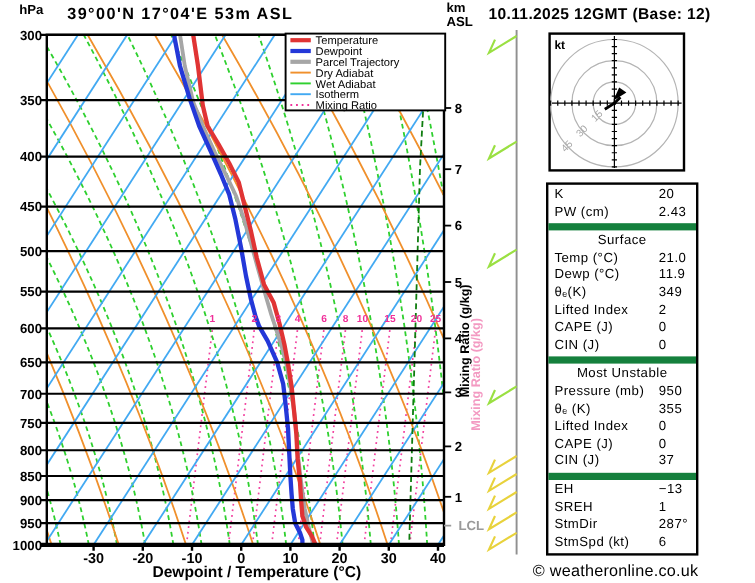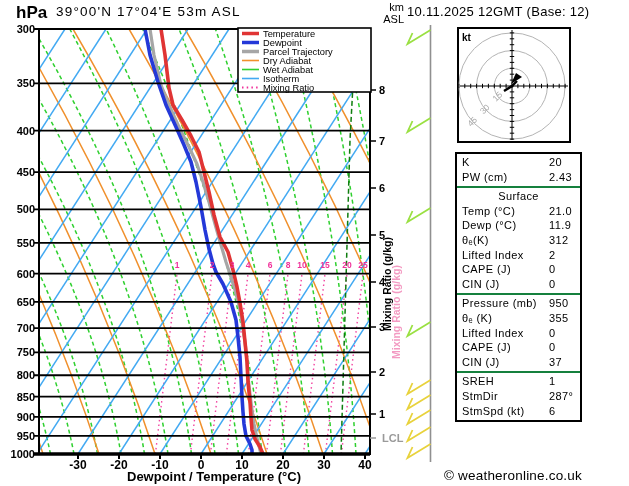--- a/index.html
+++ b/index.html
@@ -1,27 +1,27 @@
 <!DOCTYPE html>
 <html><head>
 <meta charset="utf-8">
 <style>
   html,body{margin:0;padding:0;background:#fff;}
   body{width:629px;height:486px;position:relative;overflow:hidden;
        font-family:"Liberation Sans",sans-serif;color:#000;}
   .abs{position:absolute;}
-  #hpa-label{left:16px;top:3px;font-size:17px;font-weight:bold;}
-  #page-title{left:56px;top:4px;font-size:13.5px;font-weight:normal;letter-spacing:1.2px;}
-  #km-asl-label{left:372px;top:1px;width:32px;text-align:right;font-size:11px;
-                font-weight:normal;line-height:12px;white-space:pre-line;}
-  #datetime-label{left:407px;top:4px;font-size:13px;font-weight:normal;letter-spacing:0.3px;}
+  #hpa-label{left:16px;top:3px;font-size:11px;font-weight:bold;}
+  #page-title{left:56px;top:4px;font-size:13.5px;font-weight:bold;letter-spacing:1.2px;}
+  #km-asl-label{left:372px;top:1px;width:32px;text-align:left;font-size:11px;
+                font-weight:bold;line-height:12px;white-space:pre-line;}
+  #datetime-label{left:407px;top:4px;font-size:13px;font-weight:bold;letter-spacing:0.3px;}
   #skewt{position:absolute;left:0;top:0;}
   #panel{position:absolute;left:455px;top:152px;width:123px;border:2px solid #000;
          background:#fff;font-size:11px;letter-spacing:0.4px;}
-  .sec{border-top:2px solid #15803d;padding:1px 0 2px 0;}
+  .sec{border-top:6px solid #15803d;padding:1px 0 2px 0;}
   .sec:first-child{border-top:none;}
   .sec-title{text-align:center;height:14.6px;line-height:14.6px;}
   .row{position:relative;height:14.6px;line-height:14.6px;padding-left:5px;white-space:nowrap;}
   .row .val{position:absolute;left:92px;}
   #footer-credit{left:444px;top:468px;font-size:13.5px;font-weight:normal;letter-spacing:0.2px;}
   svg text{font-family:"Liberation Sans",sans-serif;}
 </style>
 </head>
 <body>
 
@@ -261,31 +261,33 @@
 
 <div id="panel">
     <div class="sec">
       <div class="row"><span>K</span><span class="val">20</span></div>
       <div class="row"><span>PW (cm)</span><span class="val">2.43</span></div>
     </div>
     <div class="sec">
       <div class="sec-title">Surface</div>
       <div class="row"><span>Temp (°C)</span><span class="val">21.0</span></div>
       <div class="row"><span>Dewp (°C)</span><span class="val">11.9</span></div>
-      <div class="row"><span>θₑ(K)</span><span class="val">312</span></div>
+      <div class="row"><span>θₑ(K)</span><span class="val">349</span></div>
       <div class="row"><span>Lifted Index</span><span class="val">2</span></div>
       <div class="row"><span>CAPE (J)</span><span class="val">0</span></div>
       <div class="row"><span>CIN (J)</span><span class="val">0</span></div>
     </div>
     <div class="sec">
+      <div class="sec-title">Most Unstable</div>
       <div class="row"><span>Pressure (mb)</span><span class="val">950</span></div>
       <div class="row"><span>θₑ (K)</span><span class="val">355</span></div>
       <div class="row"><span>Lifted Index</span><span class="val">0</span></div>
       <div class="row"><span>CAPE (J)</span><span class="val">0</span></div>
       <div class="row"><span>CIN (J)</span><span class="val">37</span></div>
     </div>
     <div class="sec">
+      <div class="row"><span>EH</span><span class="val">−13</span></div>
       <div class="row"><span>SREH</span><span class="val">1</span></div>
       <div class="row"><span>StmDir</span><span class="val">287°</span></div>
       <div class="row"><span>StmSpd (kt)</span><span class="val">6</span></div>
     </div>
   </div>
 <div class="abs" id="footer-credit">© weatheronline.co.uk</div>
 
 </body></html>

